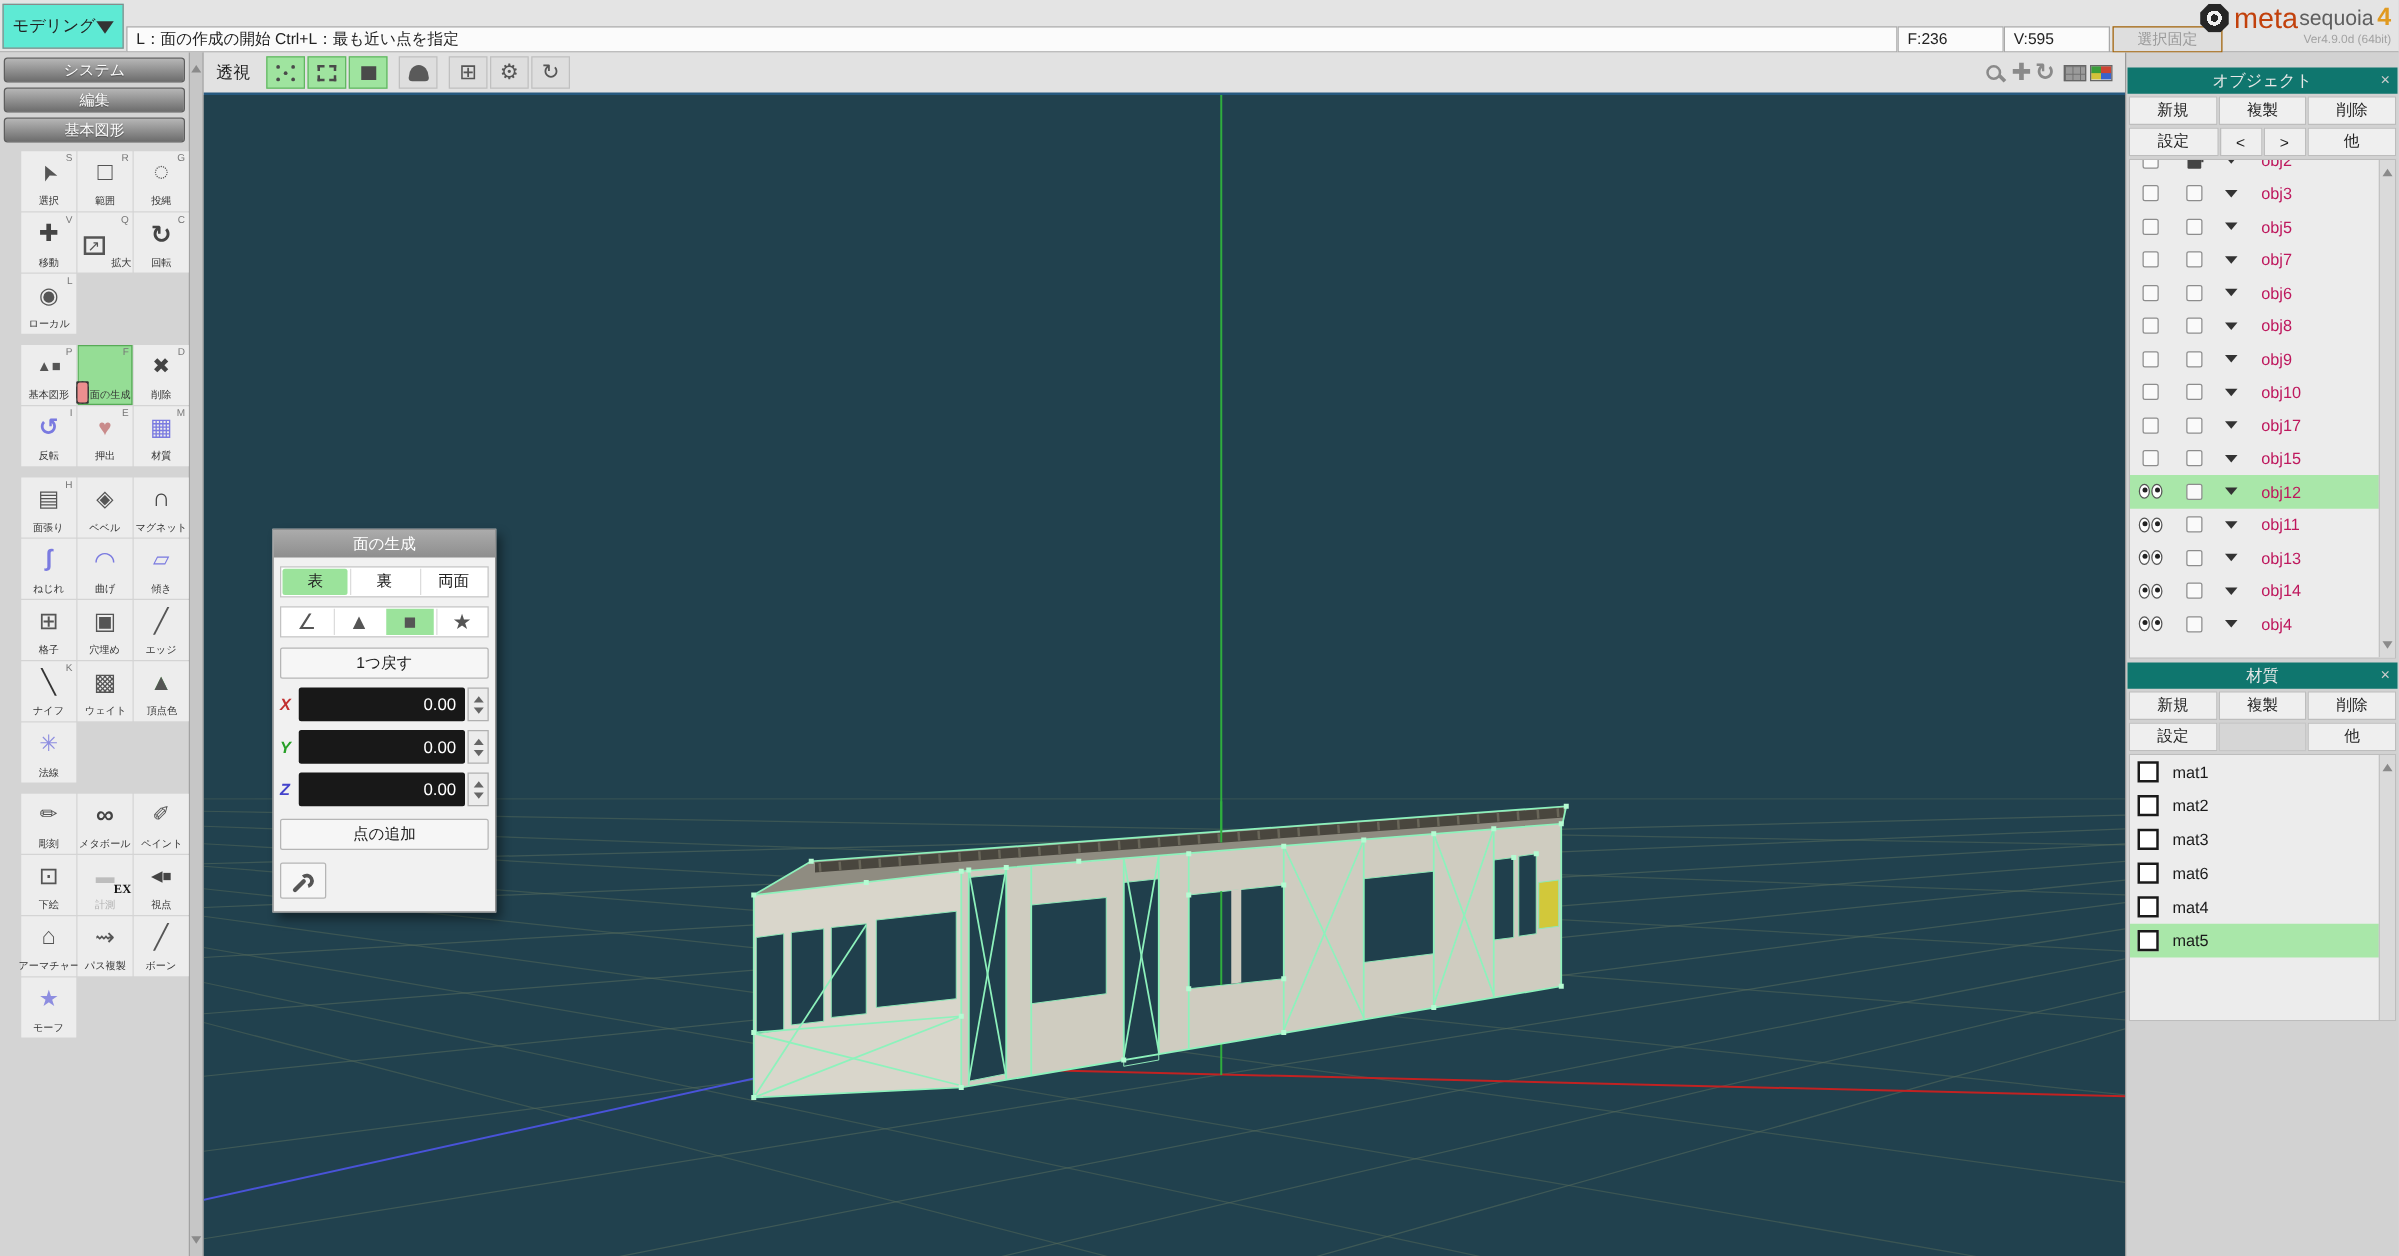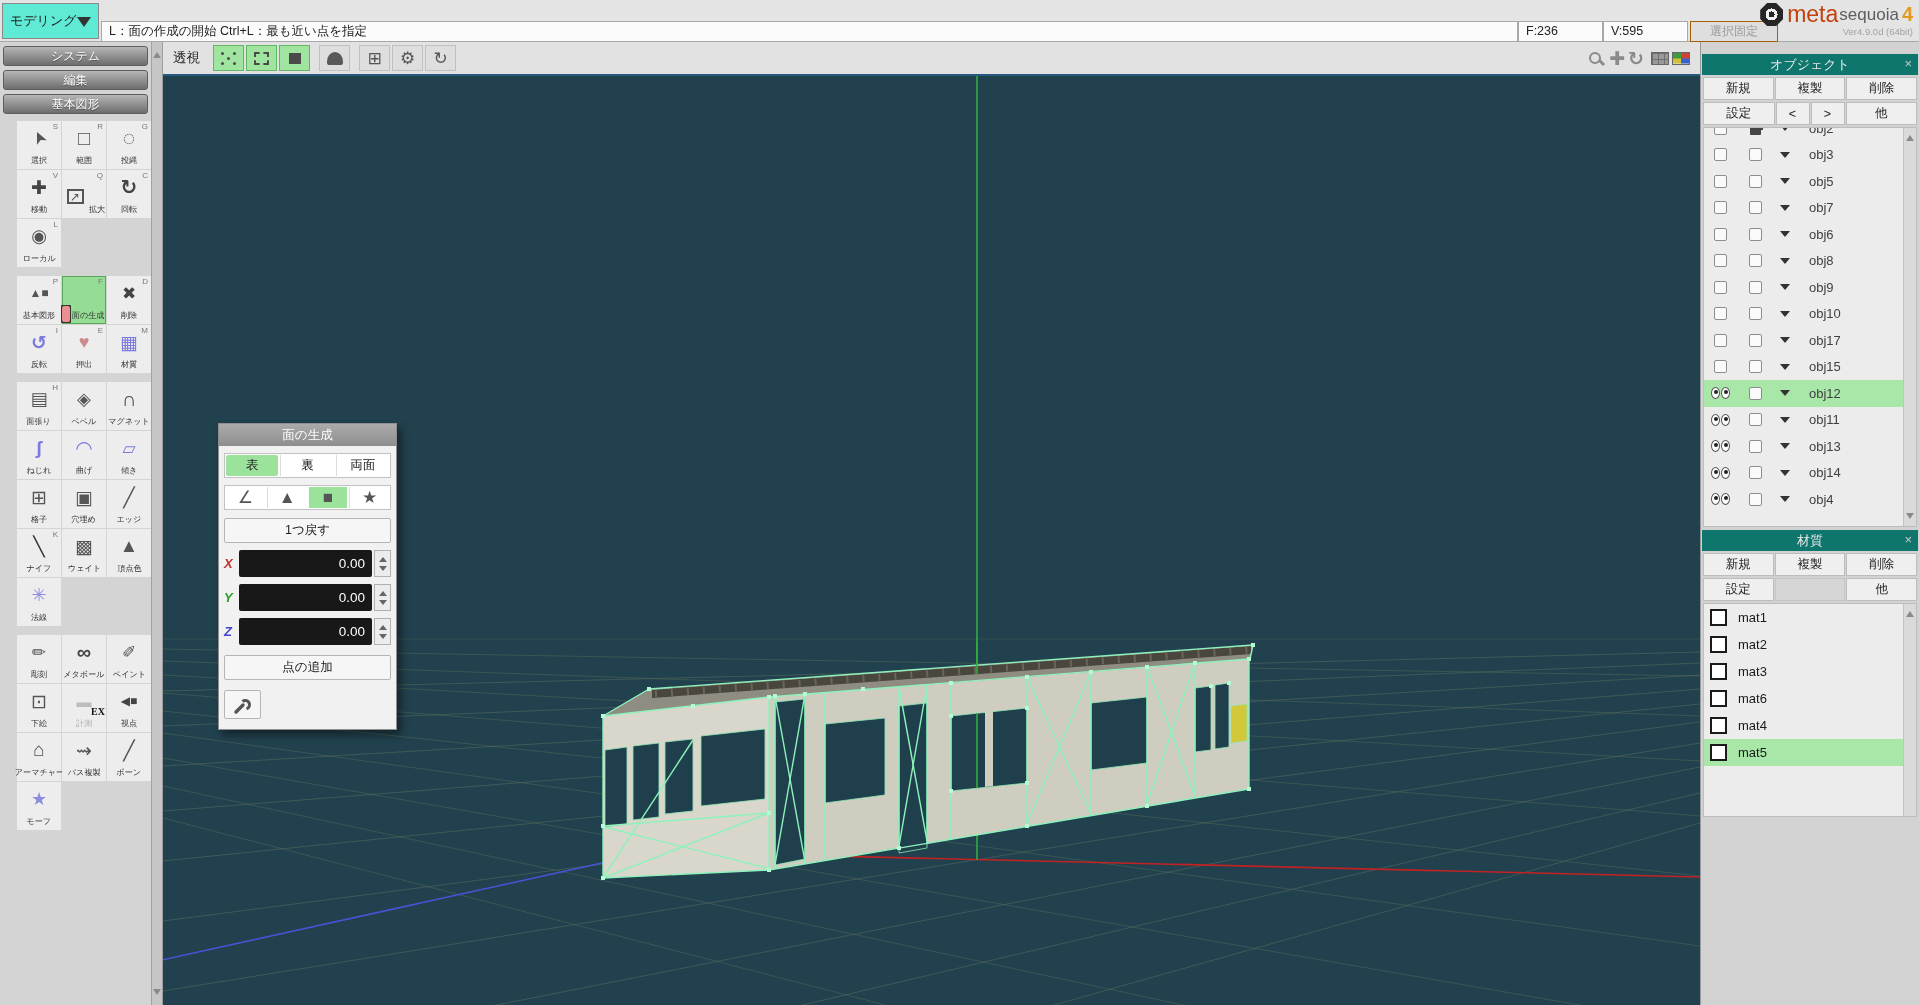--- a/index.html
+++ b/index.html
@@ -67,21 +67,21 @@
 
 #rightpanel{position:absolute;left:1700px;top:42px;width:219px;height:963px;background:#d2d2d2;border-left:1px solid #9a9a9a}
 .ptitle{position:absolute;left:1px;right:1px;height:21px;background:#0f766e;color:#e8e8e8;font-size:13px;display:flex;align-items:center;justify-content:center}
 .ptitle .x{position:absolute;right:6px;top:2px;color:#cccccc;font-size:13px;cursor:default}
 .pbtns{position:absolute;left:2px;right:2px;display:flex;gap:1px}
 .pbtn{height:23px;background:#efefef;border:1px solid #bdbdbd;font-size:12.5px;color:#222;display:flex;align-items:center;justify-content:center;flex:1}
 .pbtn.w1{flex:0 0 34px}
 .pbtn.w2{flex:1}
 .pbtn.blank{background:#d6d6d6;border-color:#c6c6c6}
 .plist{position:absolute;left:2px;right:2px;background:#ececec;border:1px solid #bdbdbd;overflow:hidden}
-.orow{height:26.5px;display:flex;align-items:center;padding-left:5px;gap:17px;font-size:13px;color:#404040;padding-right:14px}
+.orow{height:26.5px;display:flex;align-items:center;padding-left:5px;gap:17px;font-size:13px;color:#be185d;padding-right:14px}
 .orow.selected,.mrow.selected{background:#a9e7a9}
 .c1{width:22px;display:flex;justify-content:center;align-items:center}
 .c2{width:15px;display:flex;justify-content:center;align-items:center}
 .cb{width:13px;height:13px;border:1px solid #8d8d8d;background:#fafafa;border-radius:2px}
 .eyes{display:flex;gap:1px}
 .eyes i{width:9px;height:12px;background:#fdfdfd;border:1px solid #555;border-radius:50%;position:relative;display:block}
 .eyes i::after{content:"";position:absolute;left:2px;top:2px;width:4px;height:4px;border-radius:50%;background:#222}
 .lock{width:13px;height:14px;position:relative;display:block}
 .lock::before{content:"";position:absolute;left:3px;top:0;width:7px;height:7px;border:2px solid #444;border-bottom:none;border-radius:4px 4px 0 0}
 .lock::after{content:"";position:absolute;left:1px;top:6px;width:11px;height:8px;background:#444;border-radius:1px}

